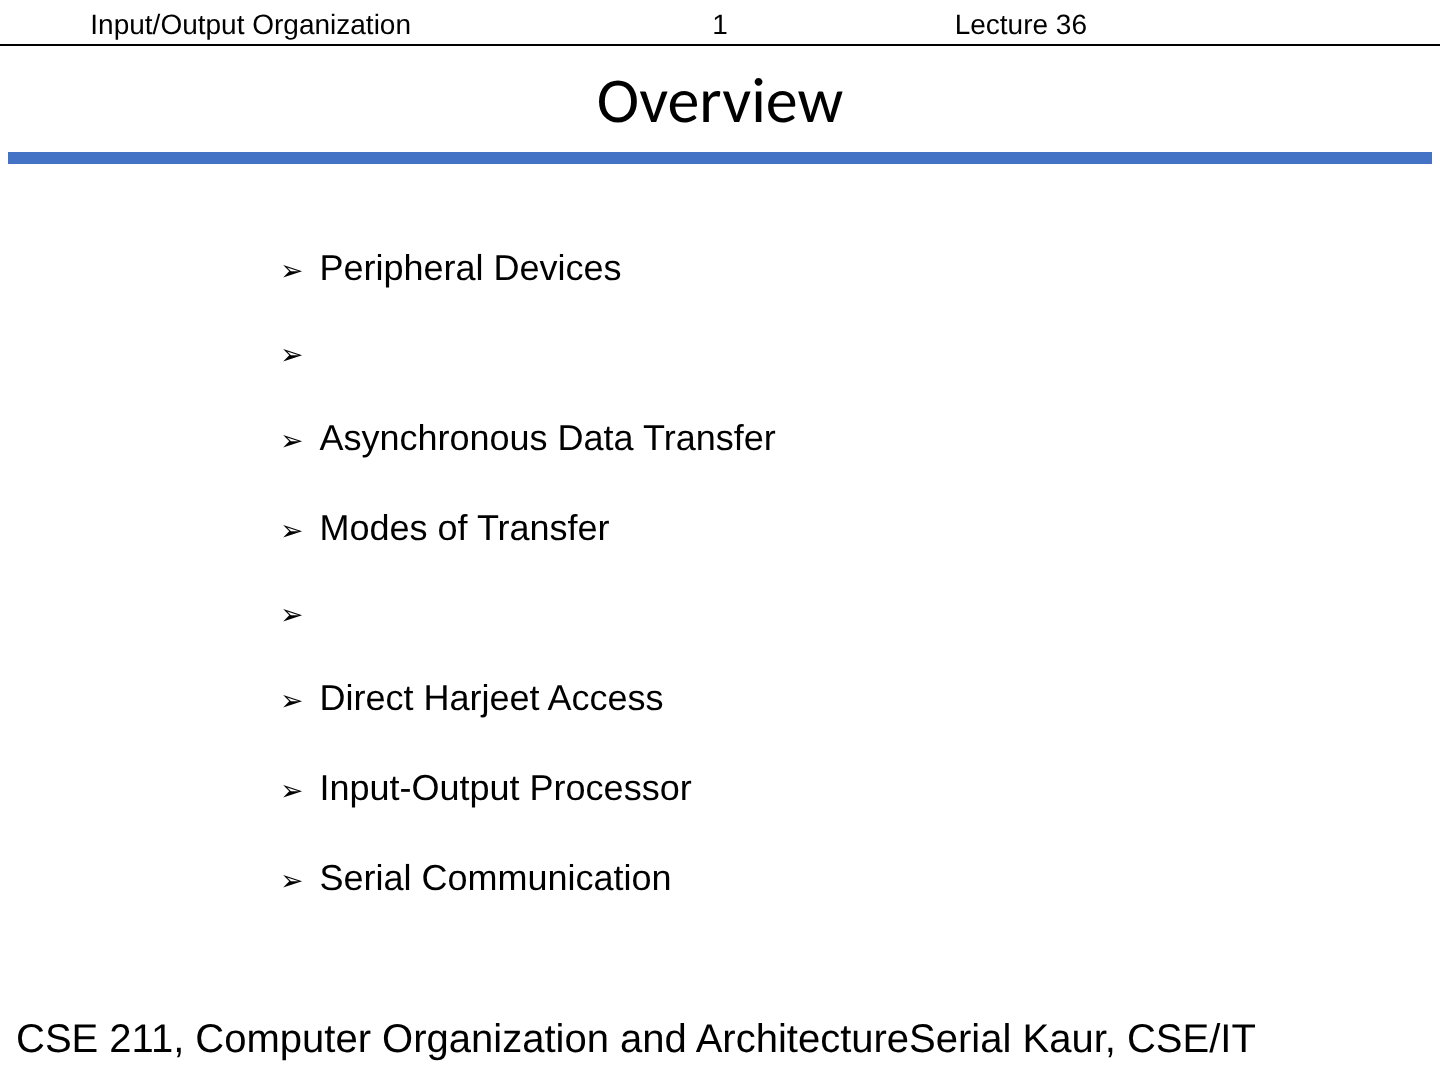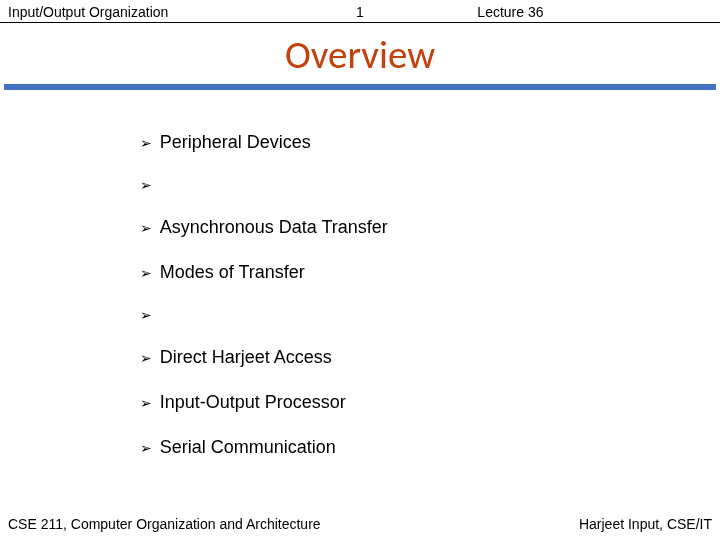--- a/index.html
+++ b/index.html
@@ -17,39 +17,39 @@
     .header {
       display: flex;
       justify-content: space-between;
       align-items: flex-end;
       padding: 4px 8px 2px 8px;
       border-bottom: 1px solid #000;
       font-size: 14px;
     }
     .header-left {
       flex: 1;
-      text-align: left;
+      text-align: center;
     }
     .header-center {
       flex: 1;
       text-align: center;
     }
     .header-right {
       flex: 1;
       text-align: left;
     }
     .title-section {
       text-align: center;
       padding: 8px 0 4px 0;
     }
     .title {
-      font-size: 39px;
+      font-size: 32px;
       font-weight: normal;
       font-family: Calibri, Arial, sans-serif;
-      color: #c2410c;
+      color: #000000;
     }
     .title-bar {
       height: 6px;
       background: #4472C4;
       margin: 2px 4px 0 4px;
     }
     .content {
       padding: 30px 0 0 140px;
     }
     .bullet-list {
@@ -64,23 +64,23 @@
     .bullet-marker {
       margin-right: 8px;
       font-size: 14px;
     }
     .footer {
       position: absolute;
       bottom: 8px;
       left: 0;
       right: 0;
       display: flex;
-      justify-content: space-between;
+      justify-content: flex-start;
       padding: 0 8px;
-      font-size: 14px;
+      font-size: 20px;
     }
   </style>
 </head>
 <body>
 
 <div class="header">
   <div class="header-left">Input/Output Organization</div>
   <div class="header-center">1</div>
   <div class="header-right">Lecture 36</div>
 </div>
@@ -120,14 +120,14 @@
     </li>
     <li class="bullet-item">
       <span class="bullet-marker">➢</span>
       <span>Serial Communication</span>
     </li>
   </ul>
 </div>
 
 <div class="footer">
   <div>CSE 211, Computer Organization and Architecture</div>
-  <div>Harjeet Input, CSE/IT</div>
+  <div>Serial Kaur, CSE/IT</div>
 </div>
 
 </body></html>

